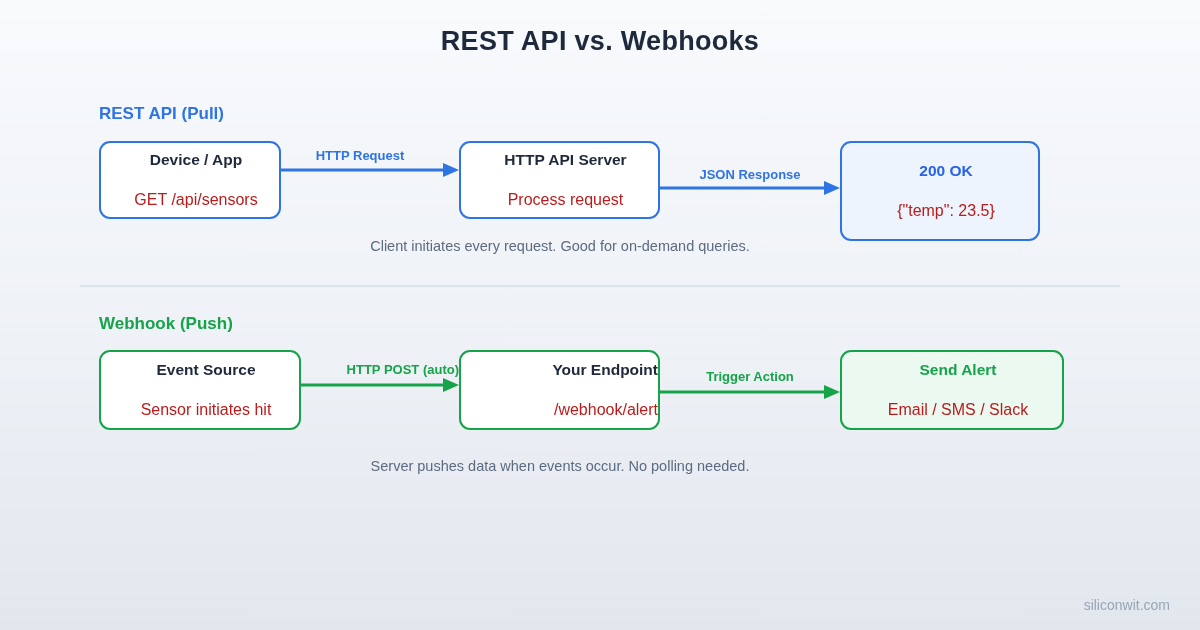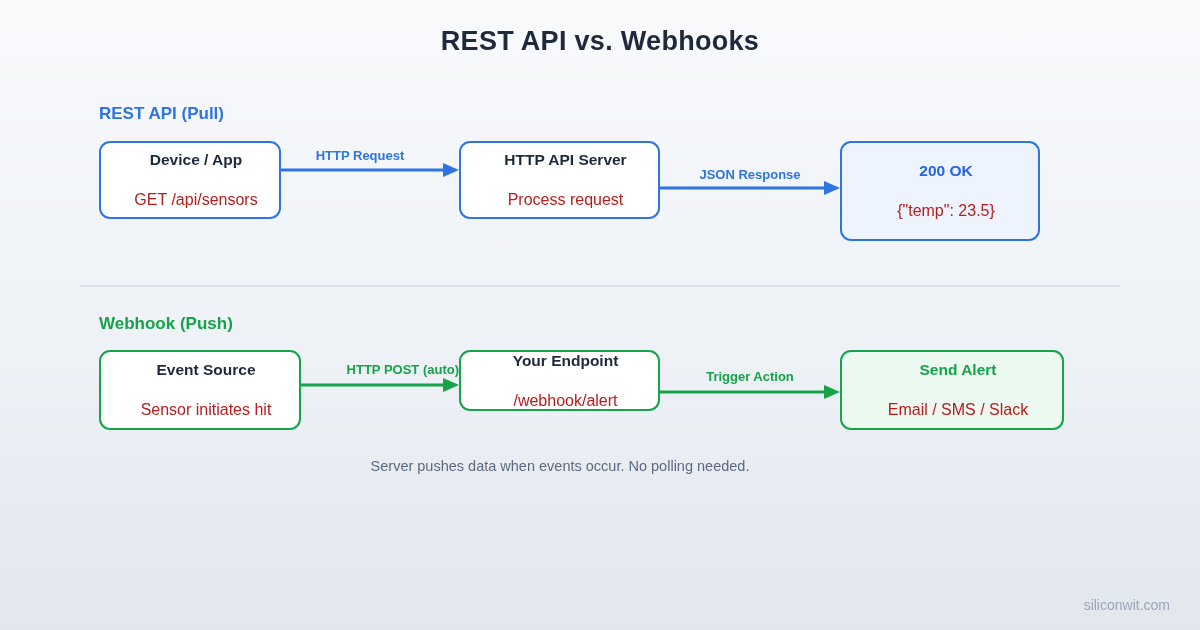--- a/index.html
+++ b/index.html
@@ -60,21 +60,21 @@
     font-size: 16px;
     color: #b91c1c;
   }
 
   
   .n-r1-b1 { left: 99px;  top: 141px; width: 182px; height: 78px; }
   .n-r1-b2 { left: 459px; top: 141px; width: 201px; height: 78px; }
   .n-r1-b3 { left: 840px; top: 141px; width: 200px; height: 100px; }
   
   .n-r2-b1 { left: 99px;  top: 350px; width: 202px; height: 80px; }
-  .n-r2-b2 { left: 459px; top: 350px; width: 201px; height: 61px; }
+  .n-r2-b2 { left: 459px; top: 350px; width: 201px; height: 80px; align-items: flex-end; }
   .n-r2-b3 { left: 840px; top: 350px; width: 224px; height: 80px; }
 
   .arrow-label {
     position: absolute;
     font-size: 13px;
     font-weight: bold;
     text-align: center;
   }
   .arrow-label.blue  { color: #2f74e3; }
   .arrow-label.green { color: #16a34a; }
@@ -143,20 +143,21 @@
   <svg class="arrow-svg as-2" viewBox="0 0 180 16">
     <line x1="0" y1="8" x2="164" y2="8" stroke="#2f74e3" stroke-width="3"></line>
     <polygon points="164,1 180,8 164,15" fill="#2f74e3"></polygon>
   </svg>
 
   <div class="node blue blue-fill n-r1-b3">
     <div class="node-title blue">200 OK</div>
     <div class="node-sub">{"temp": 23.5}</div>
   </div>
 
+  <div class="caption cap-1">Client initiates every request. Good for on-demand queries.</div>
 
   <div class="divider"></div>
 
   <div class="section-label green">Webhook (Push)</div>
 
   <div class="node green n-r2-b1">
     <div class="node-title">Event Source</div>
     <div class="node-sub">Sensor initiates hit</div>
   </div>
 

